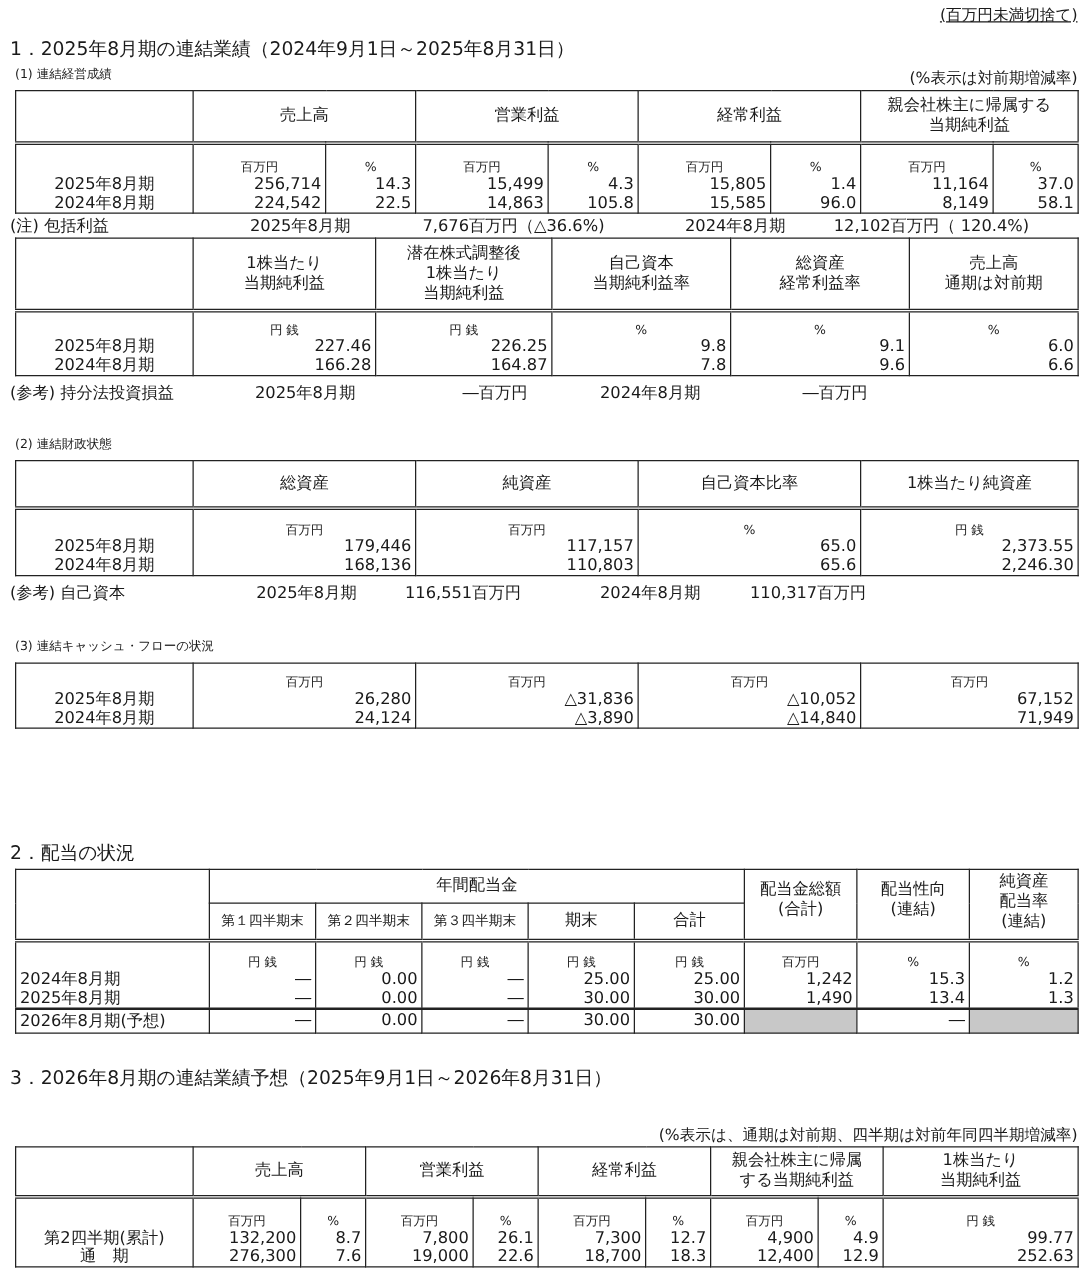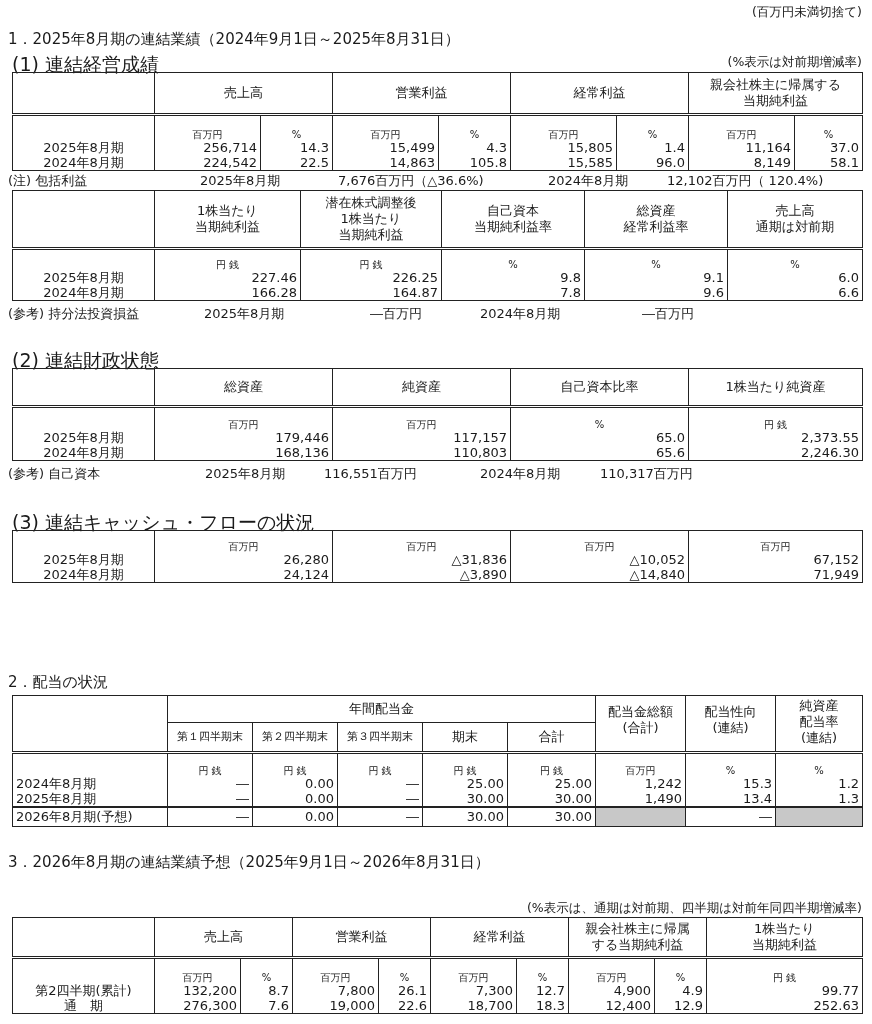--- a/index.html
+++ b/index.html
@@ -1,37 +1,37 @@
 <!DOCTYPE html>
 <html><head>
 <meta charset="utf-8">
 <style>
   * { box-sizing: border-box; margin: 0; padding: 0; }
   html, body { width: 872px; height: 1024px; background: #ffffff; overflow: hidden; }
   body { position: relative; font-family: "DejaVu Sans", "Liberation Sans", sans-serif; color: #1a1a1a; font-size: 13px; }
   .abs { position: absolute; white-space: nowrap; }
   .h1 { font-size: 15px; }
-  .h2 { font-size: 19px; }
+  .h2 { font-size: 10px; }
   .note-r { font-size: 12.5px; }
   table { position: absolute; border-collapse: collapse; table-layout: fixed; font-size: 13px; }
   td, th { border: 1px solid #222; font-weight: normal; padding: 0 3px; overflow: hidden; white-space: nowrap; }
   th { text-align: center; line-height: 16px; }
   .hdr th { border-bottom: 3px double #222; }
   .num { text-align: right; line-height: 14px; vertical-align: bottom; }
   .lbl { text-align: center; line-height: 14px; vertical-align: bottom; }
   .cellstack div { height: 15px; line-height: 15px; }
   .cellstack div.u { height: 11px; line-height: 11px; font-size: 10px; text-align: center; }
   .gray { background: #c8c8c8; }
   .sm { font-size: 11px; }
   .note-line { position: absolute; white-space: nowrap; font-size: 13px; }
 </style>
 </head>
 <body>
 
-<div class="abs note-r" style="right:10px; top:4px;">(百万円未満切捨て)</div>
+<div class="abs note-r" style="right:10px; top:4px;text-decoration:underline;">(百万円未満切捨て)</div>
 
 <div class="abs h1" style="left:8px; top:30px;">1．2025年8月期の連結業績（2024年9月1日～2025年8月31日）</div>
 <div class="abs h2" style="left:12px; top:52px;">(1) 連結経営成績</div>
 <div class="abs note-r" style="right:10px; top:54px;">(%表示は対前期増減率)</div>
 
 <table style="left:12px; top:72px; width:850px;">
   <colgroup>
     <col style="width:142px">
     <col style="width:106px">
       <col style="width:72px">

